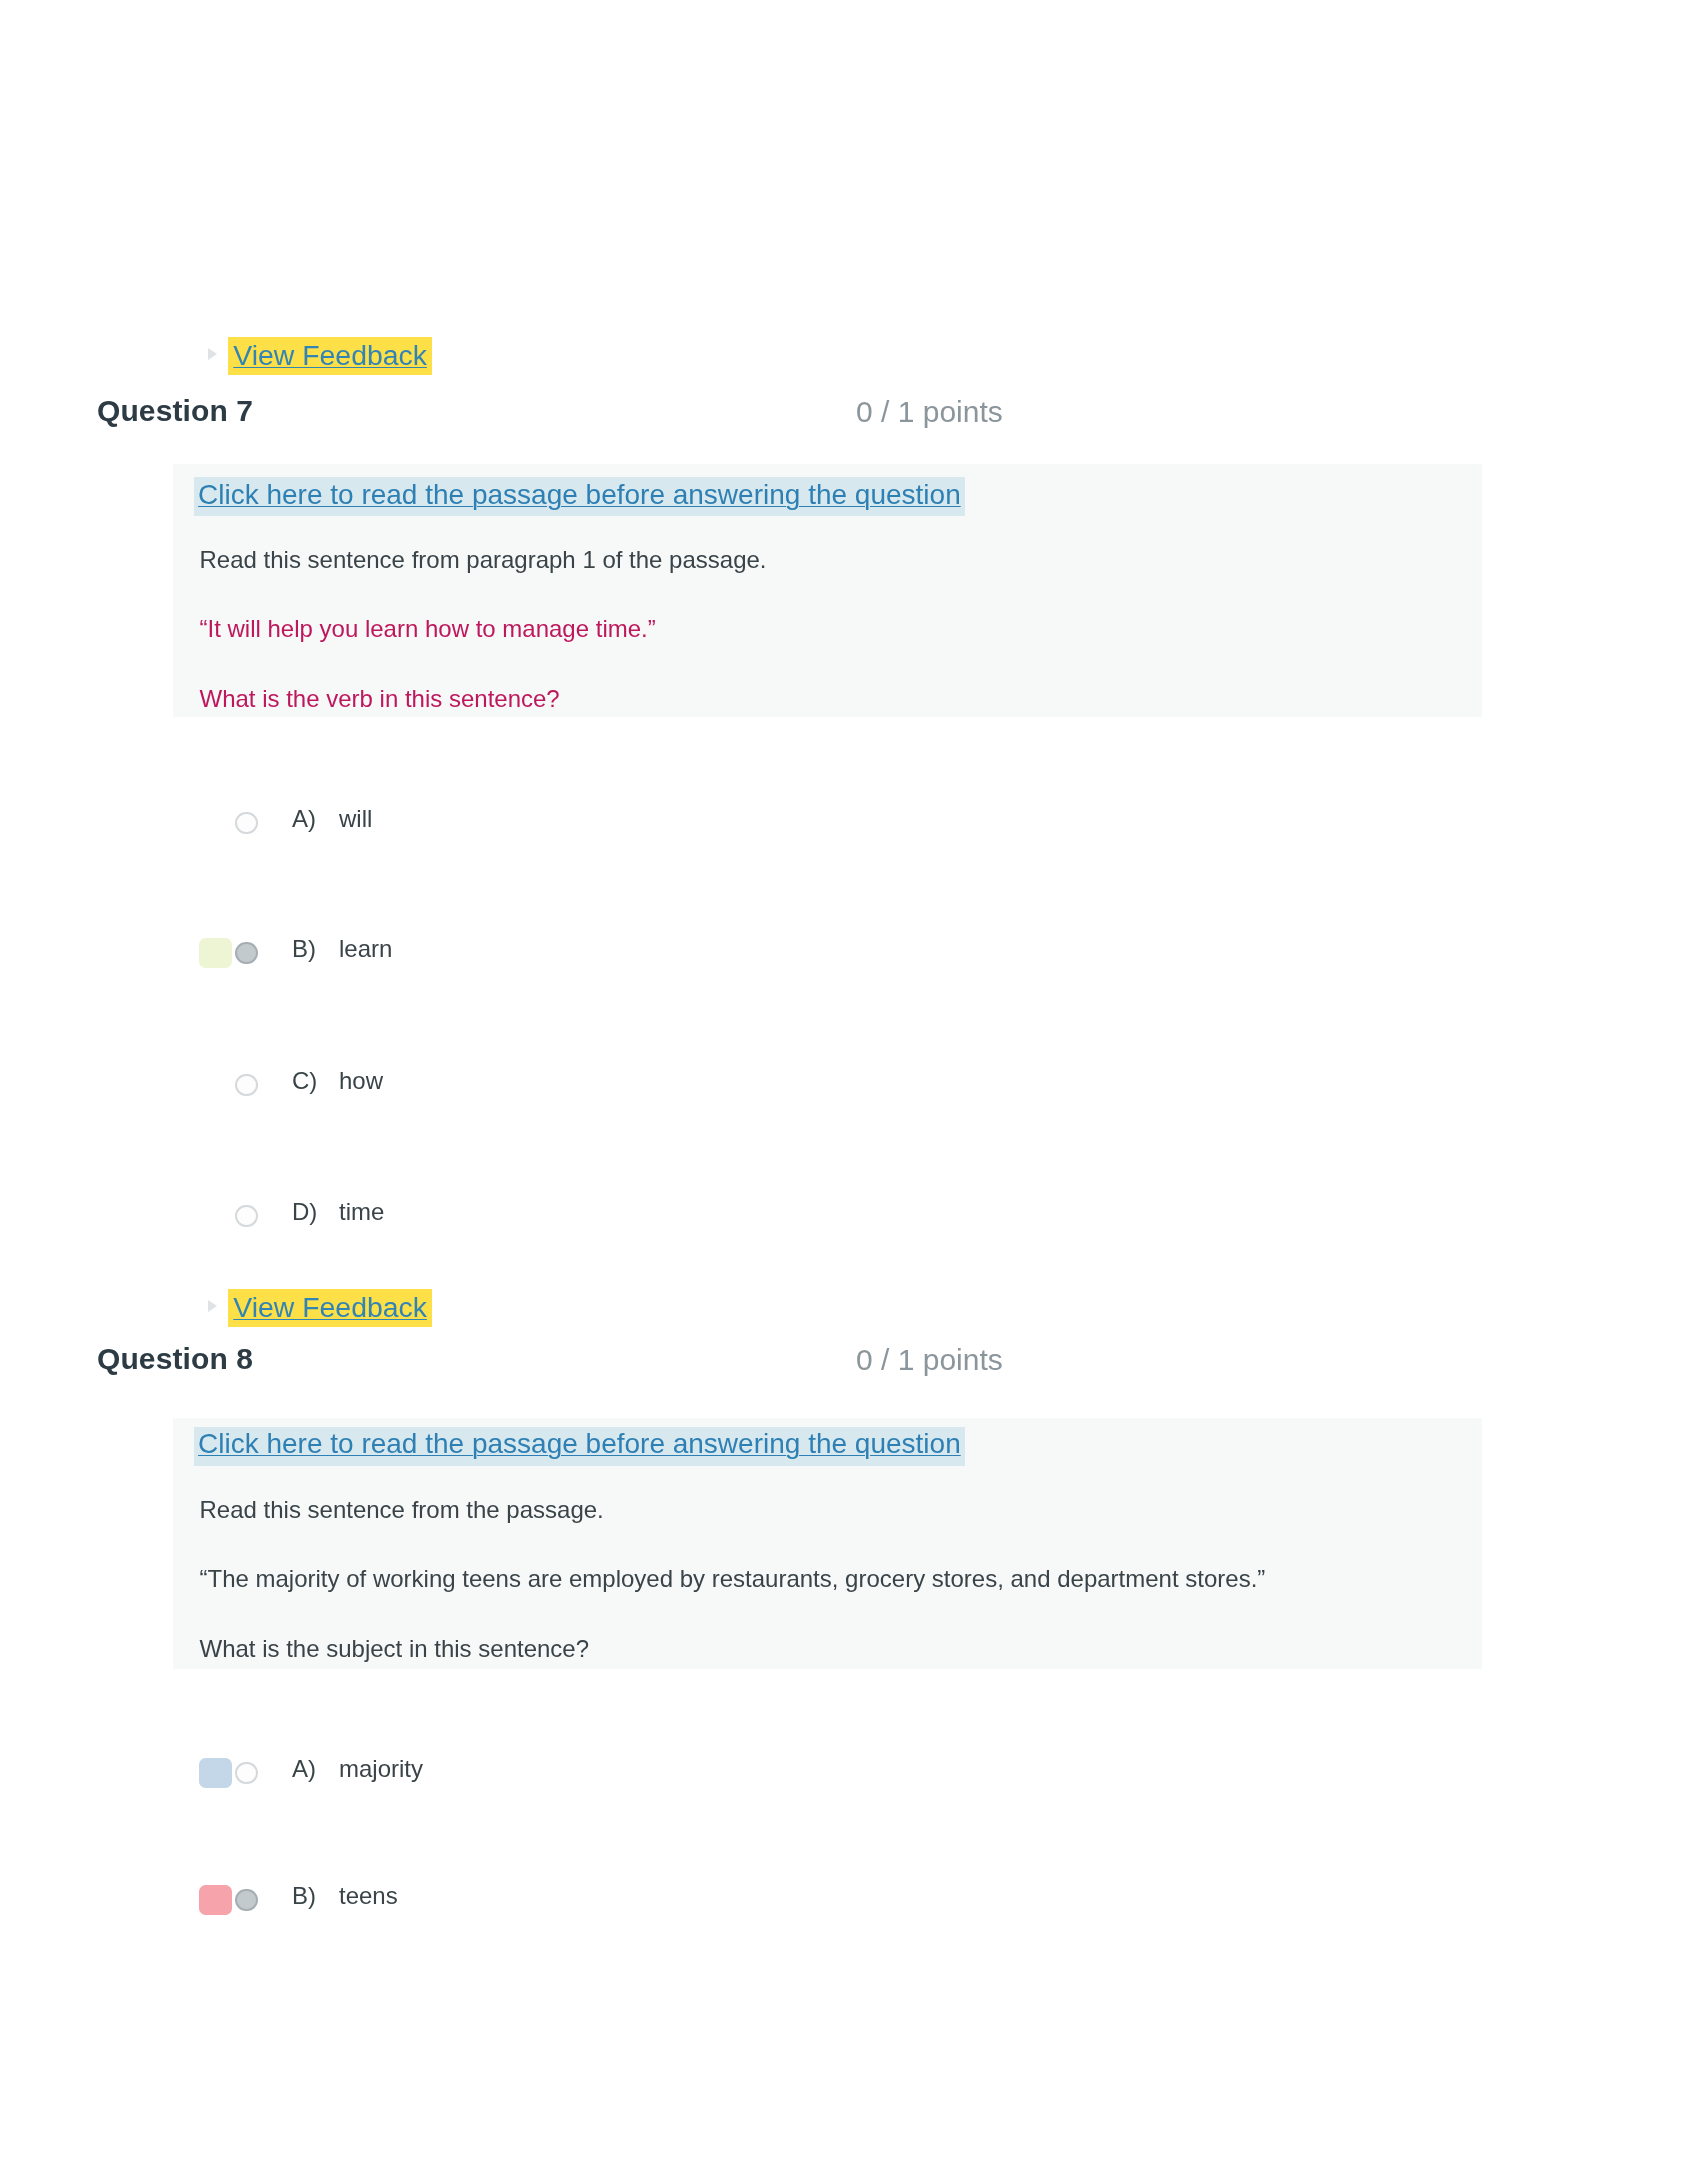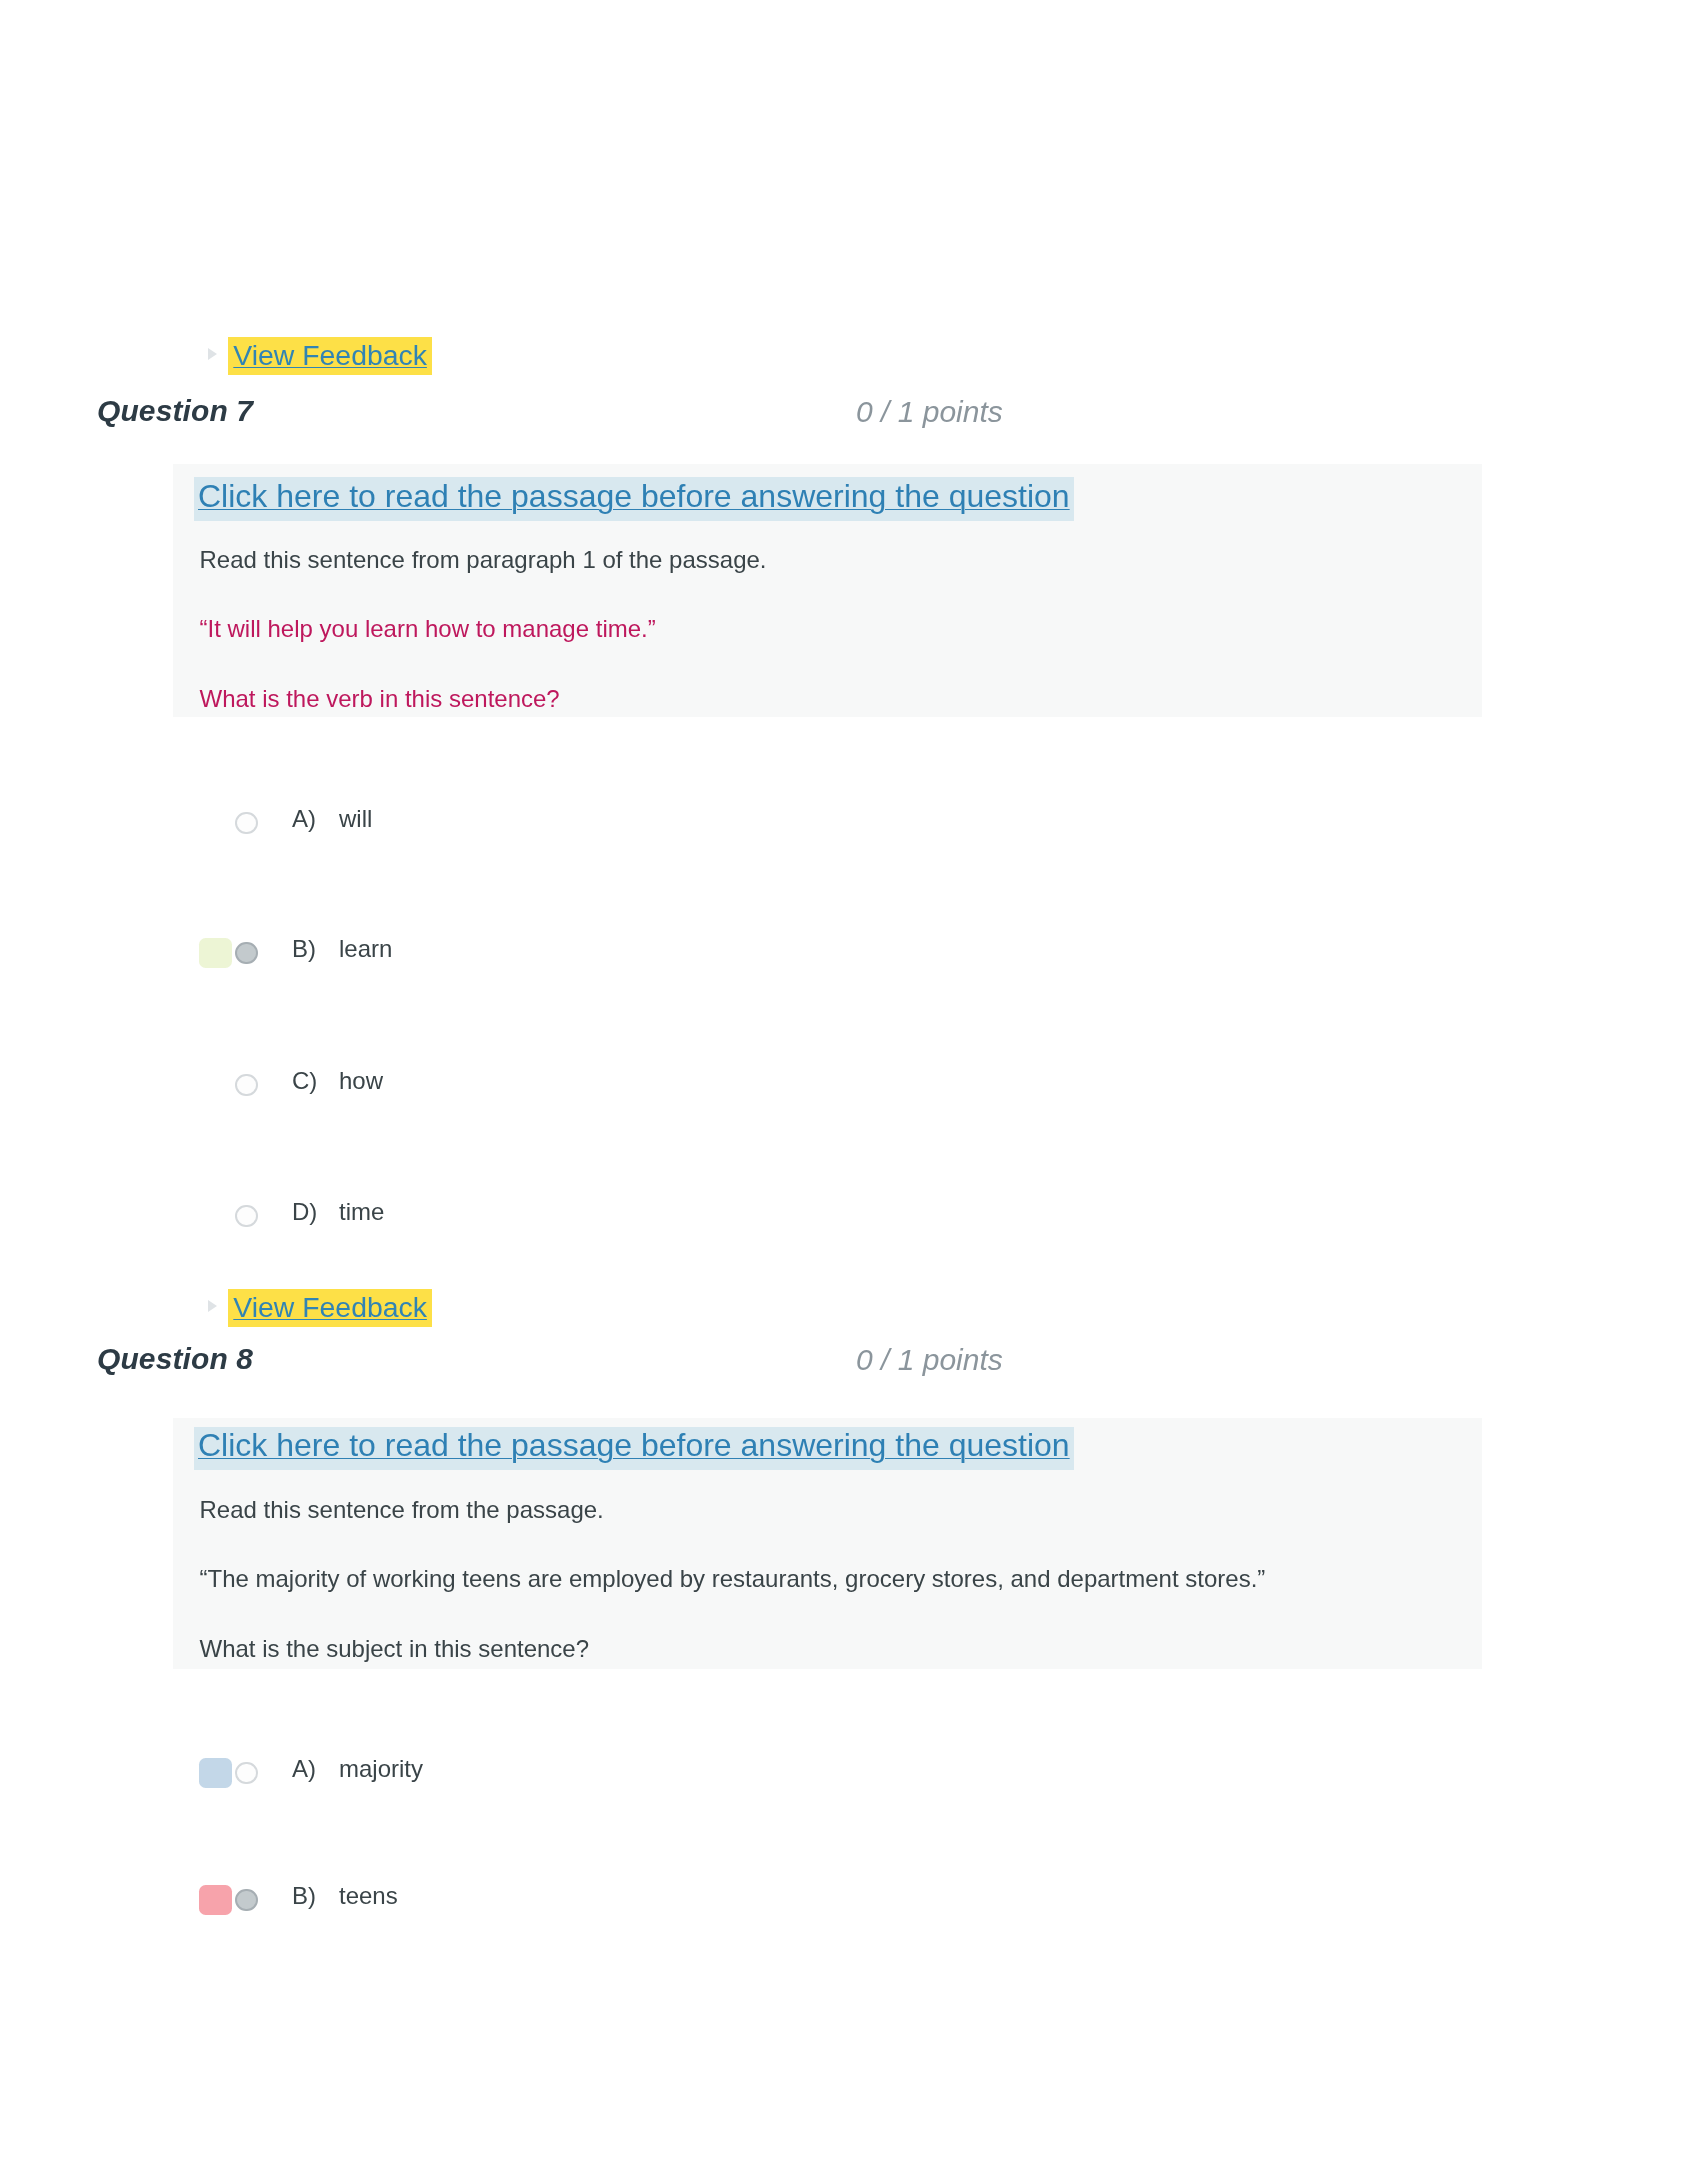--- a/index.html
+++ b/index.html
@@ -14,29 +14,29 @@
   .fb{position:absolute;left:208px;width:225px;height:38px;}
   .fb .tri{position:absolute;left:0;top:10.6px;width:0;height:0;
            border-left:9.3px solid #dfe3e6;
            border-top:6px solid transparent;border-bottom:6px solid transparent;}
   .fb .lbl{position:absolute;left:20px;top:0;font-size:28.4px;color:#3184b4;
            background:#fde047;text-decoration:underline;text-underline-offset:2px;
            text-decoration-thickness:1.3px;
            padding:4px 5.3px 5.3px 5.3px;line-height:1.0;white-space:nowrap;}
 
   
-  .qhdr{position:absolute;left:97px;width:1489px;height:46px;font-style:italic;}
+  .qhdr{position:absolute;left:97px;width:1489px;height:46px;}
   .qhdr .qname{position:absolute;left:0;top:0;font-size:30px;font-weight:bold;
                color:#2d3b45;letter-spacing:0.1px;white-space:nowrap;}
   .qhdr .qpts{position:absolute;left:759px;top:1.3px;font-size:30px;color:#8b959c;
               white-space:nowrap;}
 
   
   .qbox{position:absolute;left:173px;width:1309px;background:#f7f8f8;}
-  .qbox .link{position:absolute;left:21px;font-size:32px;color:#2e80b4;
+  .qbox .link{position:absolute;left:21px;font-size:28px;color:#2e80b4;
               background:#d8e8ef;text-decoration:underline;text-underline-offset:2px;
               text-decoration-thickness:1.3px;line-height:1.05;
               padding:2.6px 4px 7.3px 4px;white-space:nowrap;}
   .qbox .ln{position:absolute;left:26.5px;font-size:24px;color:#3a4448;
             line-height:1.1;white-space:nowrap;}
 
   
   .ans{position:absolute;height:33px;left:198px;width:278px;}
   .ans .mark{position:absolute;left:1.3px;top:2.6px;width:33px;height:30px;border-radius:6.6px;}
   .ans .radio{position:absolute;left:37px;top:6.6px;width:22.5px;height:22.5px;border-radius:50%;

